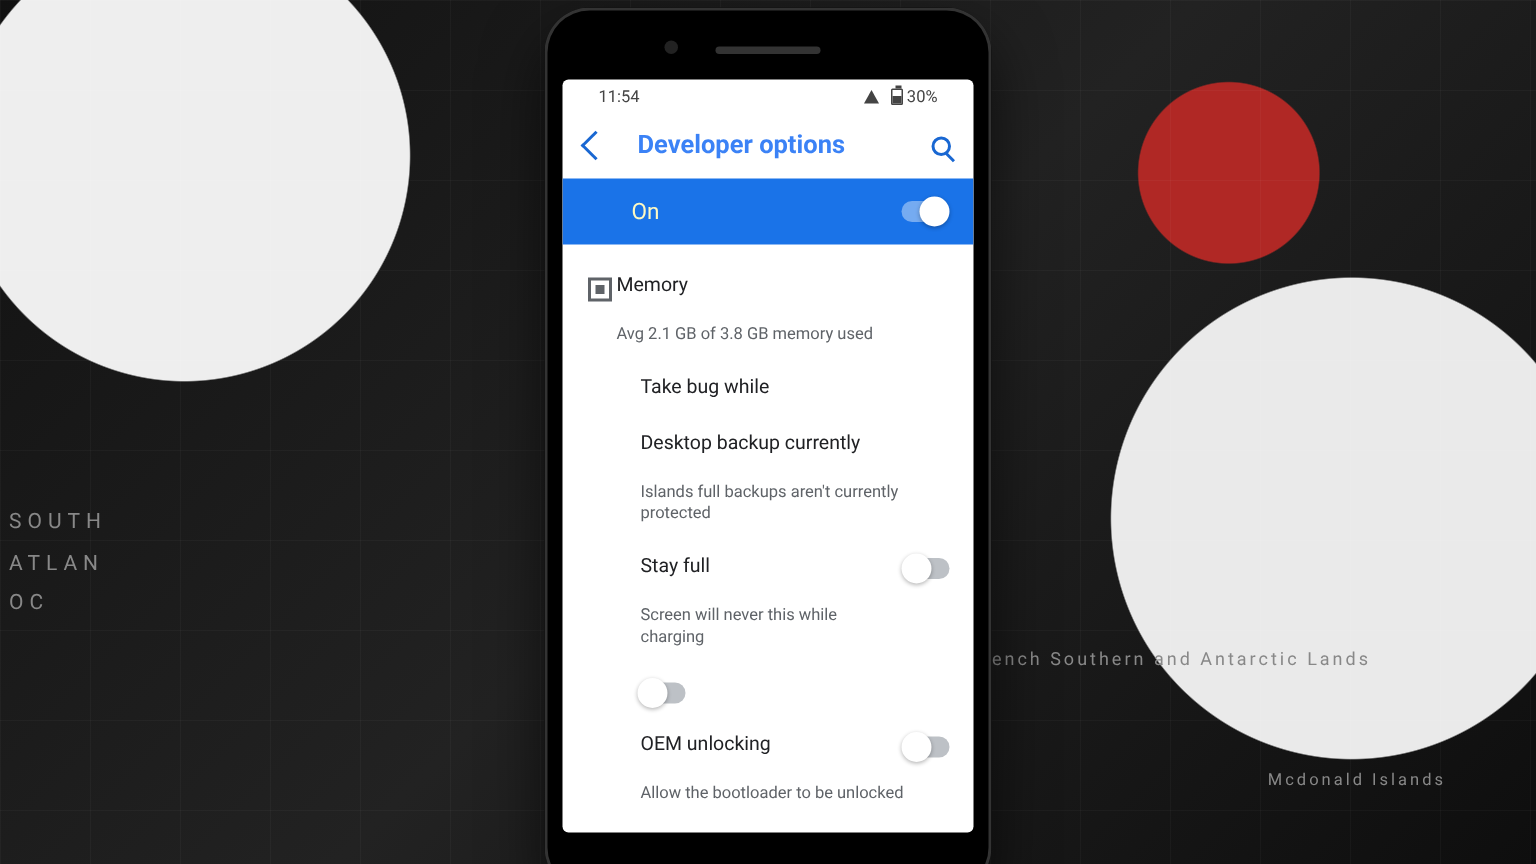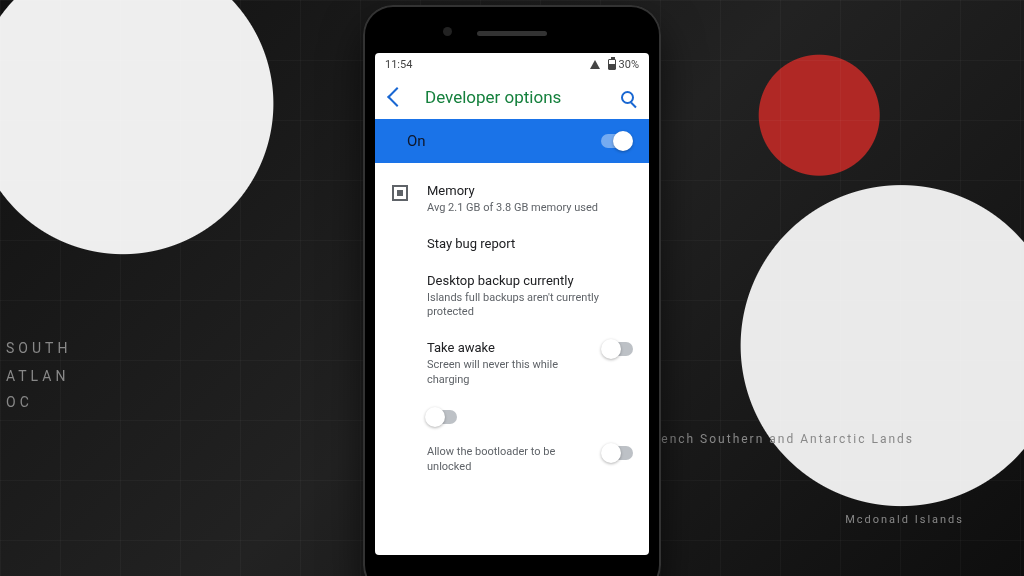--- a/index.html
+++ b/index.html
@@ -47,61 +47,61 @@
       background:#222; border-radius:50%; }
 
     .screen {
       width:100%; height:100%; background:#fff; border-radius:4px;
       overflow:hidden; display:flex; flex-direction:column;
       font-size:13px; color:#202124;
     }
 
     
     .status { height:22px; display:flex; align-items:center;
-      padding:0 10px; font-size:11px; color:#444; }
+      padding:0 24px; font-size:11px; color:#444; }
     .status .spacer{flex:1;}
     .tri { width:0;height:0;border-left:5px solid transparent;
       border-right:5px solid transparent;border-bottom:9px solid #444;
       margin-right:4px; }
     .batt { width:8px;height:11px;border:1px solid #444;border-radius:1px;
       position:relative; margin:0 3px 0 4px;}
     .batt::before{content:"";position:absolute;top:-3px;left:2px;width:4px;height:2px;background:#444;}
     .batt::after{content:"";position:absolute;bottom:0;left:0;right:0;height:45%;background:#444;}
 
     
     .appbar { height:44px; display:flex; align-items:center; padding:0 8px; gap:14px;}
-    .title  { flex:1; color:#15803d; font-size:17px; font-weight:400;}
+    .title  { flex:1; color:#3b82f6; font-size:17px; font-weight:700;}
     .iconbtn{ width:28px;height:28px;display:flex;align-items:center;justify-content:center;
       color:#1967d2; cursor:pointer;}
     .arrow-left{ width:14px;height:14px;border-left:2px solid currentColor;
       border-bottom:2px solid currentColor; transform:rotate(45deg);}
     .mag{ width:13px;height:13px;border:2px solid currentColor;border-radius:50%;
       position:relative;}
     .mag::after{content:"";position:absolute;width:7px;height:2px;background:currentColor;
       bottom:-4px;right:-5px;transform:rotate(45deg);}
 
     
-    .master{ background:#1a73e8; color:#0f172a; height:44px; display:flex;
-      align-items:center; padding:0 18px 0 32px; font-size:15px;}
+    .master{ background:#1a73e8; color:#fef9c3; height:44px; display:flex;
+      align-items:center; padding:0 18px 0 46px; font-size:15px;}
     .master .sp{flex:1;}
     .switch{ width:30px;height:14px;background:#fff6;border-radius:7px;position:relative;}
     .switch.on::after{content:"";position:absolute;right:-2px;top:-3px;width:20px;height:20px;
       background:#fff;border-radius:50%;box-shadow:0 1px 3px rgba(0,0,0,.3);}
     .switch.off{ background:#bdc1c6;}
     .switch.off::after{content:"";position:absolute;left:-2px;top:-3px;width:20px;height:20px;
       background:#fff;border-radius:50%;box-shadow:0 1px 3px rgba(0,0,0,.3);}
 
     
     .list{ flex:1; overflow:hidden; padding-top:10px;}
-    .row{ display:flex; padding:10px 16px 10px 14px; gap:16px; align-items:flex-start;
+    .row{ display:flex; padding:10px 16px 10px 14px; align-items:flex-start;
       cursor:pointer; }
     .row .ic{ width:22px; display:flex; justify-content:center; padding-top:2px; color:#5f6368;}
     .row .txt{ flex:1; }
     .row .lbl{ font-size:13px; color:#202124; line-height:1.3;}
-    .row .sub{ font-size:11px; color:#5f6368; line-height:1.35; margin-top:1px;}
+    .row .sub{ font-size:11px; color:#5f6368; line-height:1.35; margin-top:16px;}
     .row .ctl{ padding-top:2px;}
     .row.noicon{ padding-left:52px;}
     .chip-ic{ width:16px;height:16px;border:2px solid currentColor;position:relative;}
     .chip-ic::before{content:"";position:absolute;inset:3px;background:currentColor;}
   </style>
 </head>
 <body>
 
 <div class="desk">
   <span class="desk-label lbl-south">SOUTH</span>
@@ -146,45 +146,46 @@
           <div class="ic">
             <div class="chip-ic"></div>
           </div>
           <div class="txt">
             <div class="lbl">Memory</div>
             <div class="sub">Avg 2.1 GB of 3.8 GB memory used</div>
           </div>
         </div>
         <div class="row noicon">
           <div class="txt">
-            <div class="lbl">Stay bug report</div>
+            <div class="lbl">Take bug while</div>
           </div>
         </div>
         <div class="row noicon">
           <div class="txt">
             <div class="lbl">Desktop backup currently</div>
             <div class="sub">Islands full backups aren't currently protected</div>
           </div>
         </div>
         <div class="row noicon">
           <div class="txt">
-            <div class="lbl">Take awake</div>
+            <div class="lbl">Stay full</div>
             <div class="sub">Screen will never this while charging</div>
           </div>
           <div class="ctl">
             <div class="switch off"></div>
           </div>
         </div>
         <div class="row noicon">
           <div class="ctl">
             <div class="switch off"></div>
           </div>
         </div>
         <div class="row noicon">
           <div class="txt">
+            <div class="lbl">OEM unlocking</div>
             <div class="sub">Allow the bootloader to be unlocked</div>
           </div>
           <div class="ctl">
             <div class="switch off"></div>
           </div>
         </div>
       </div>
 
   </div>
 </div>

